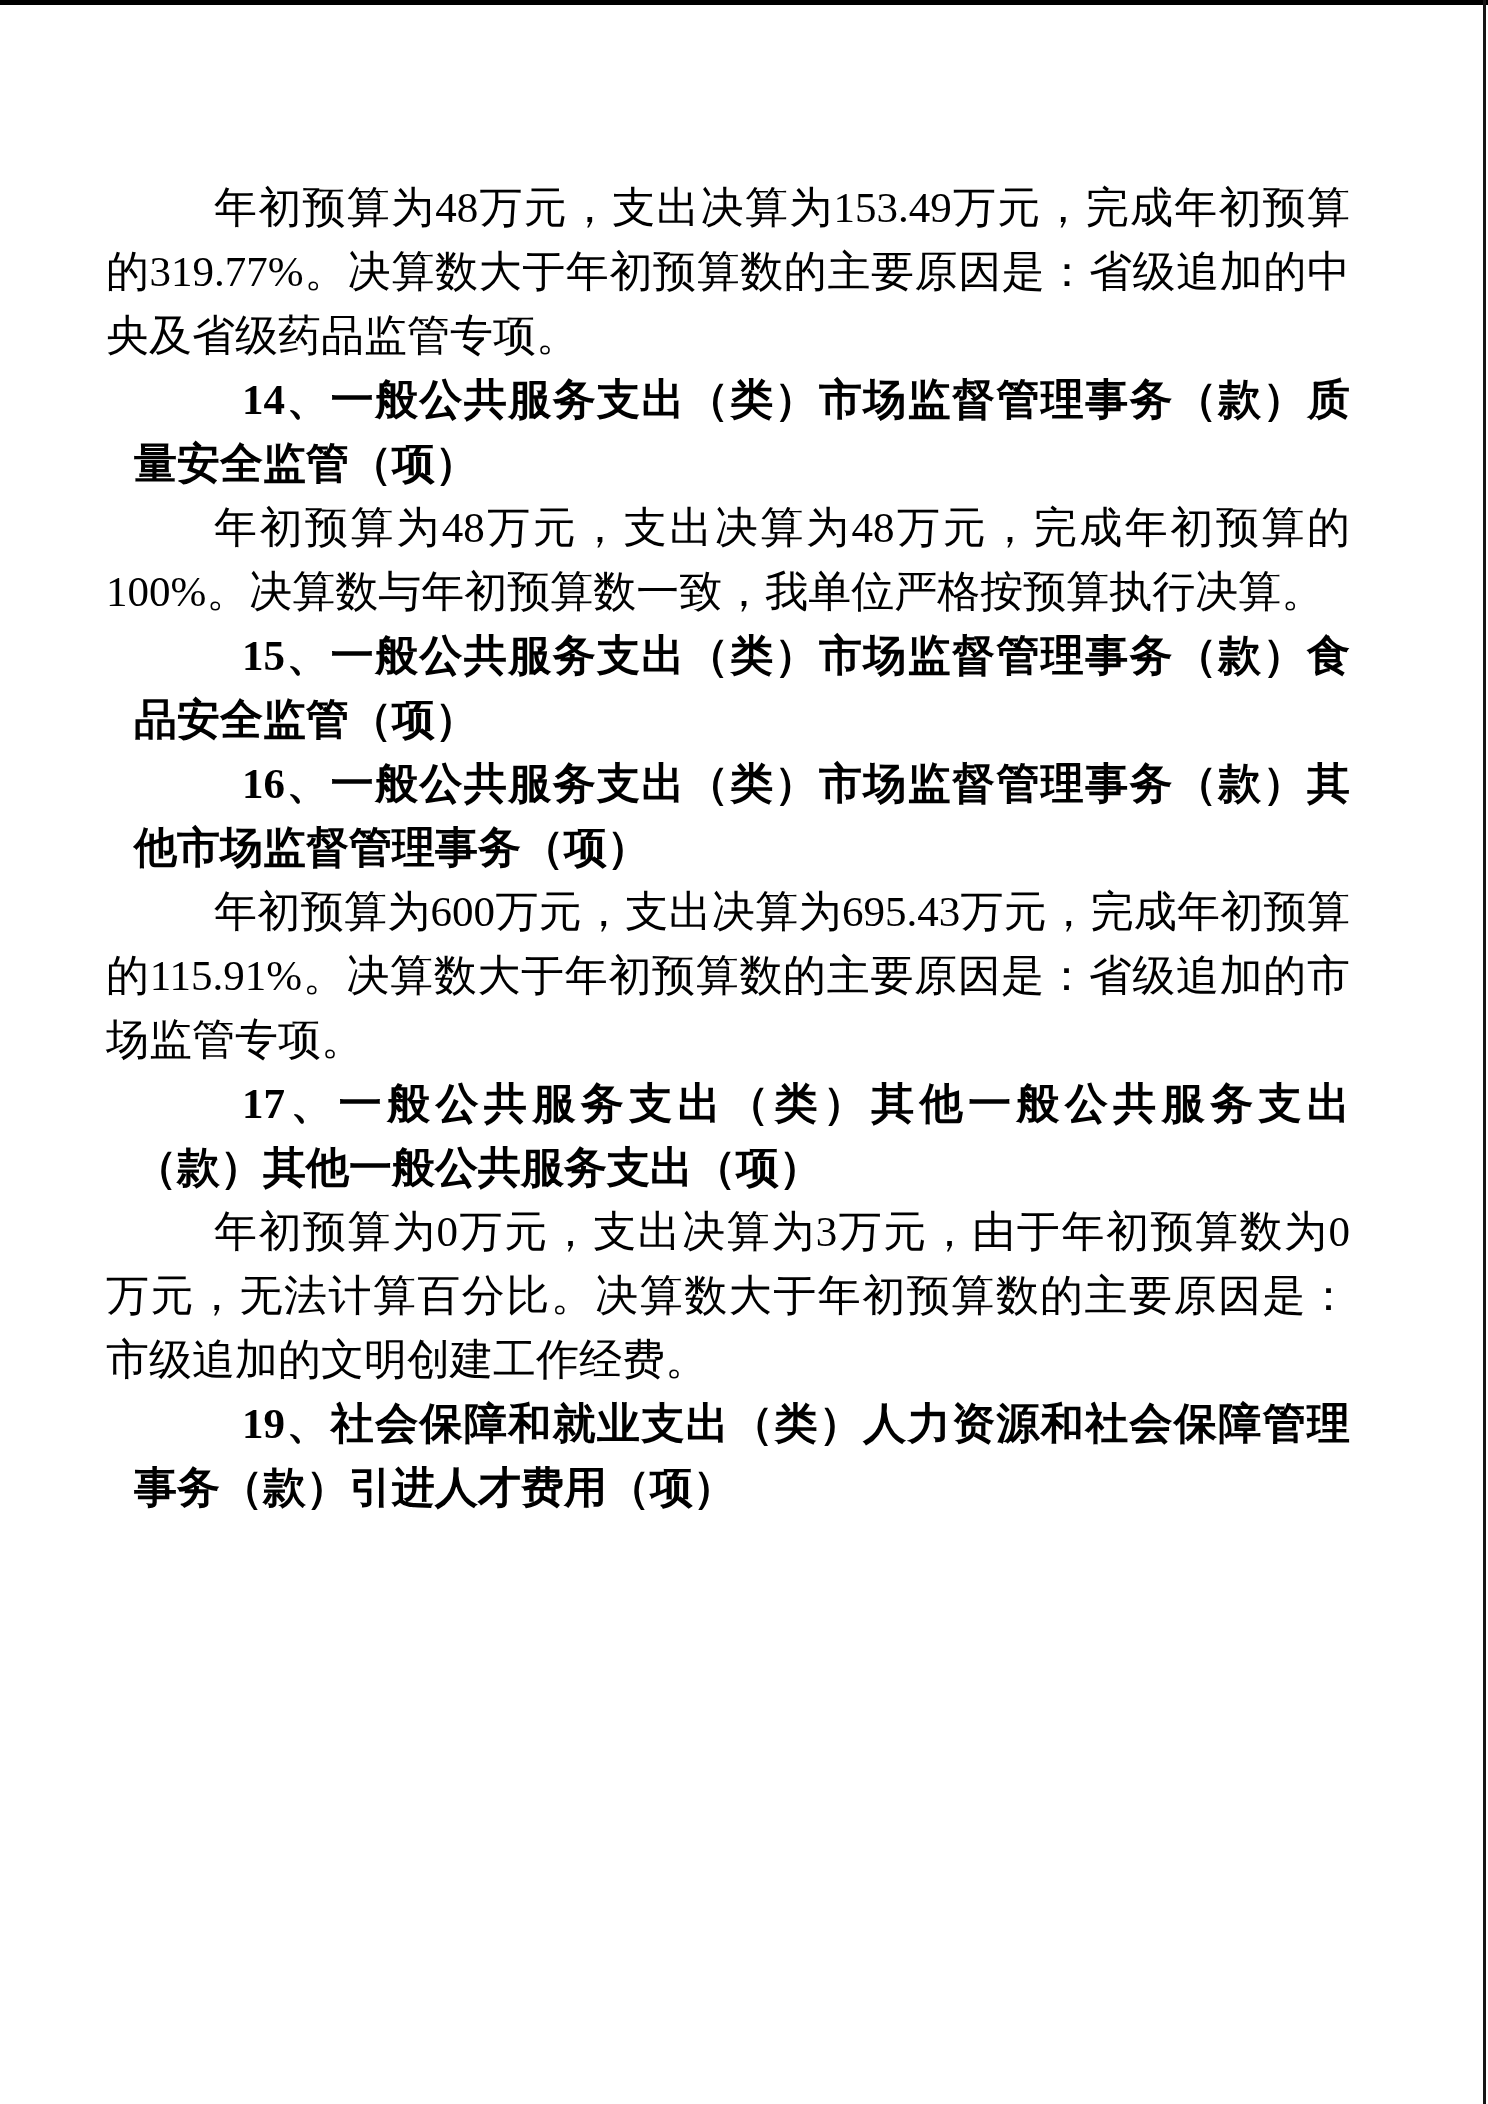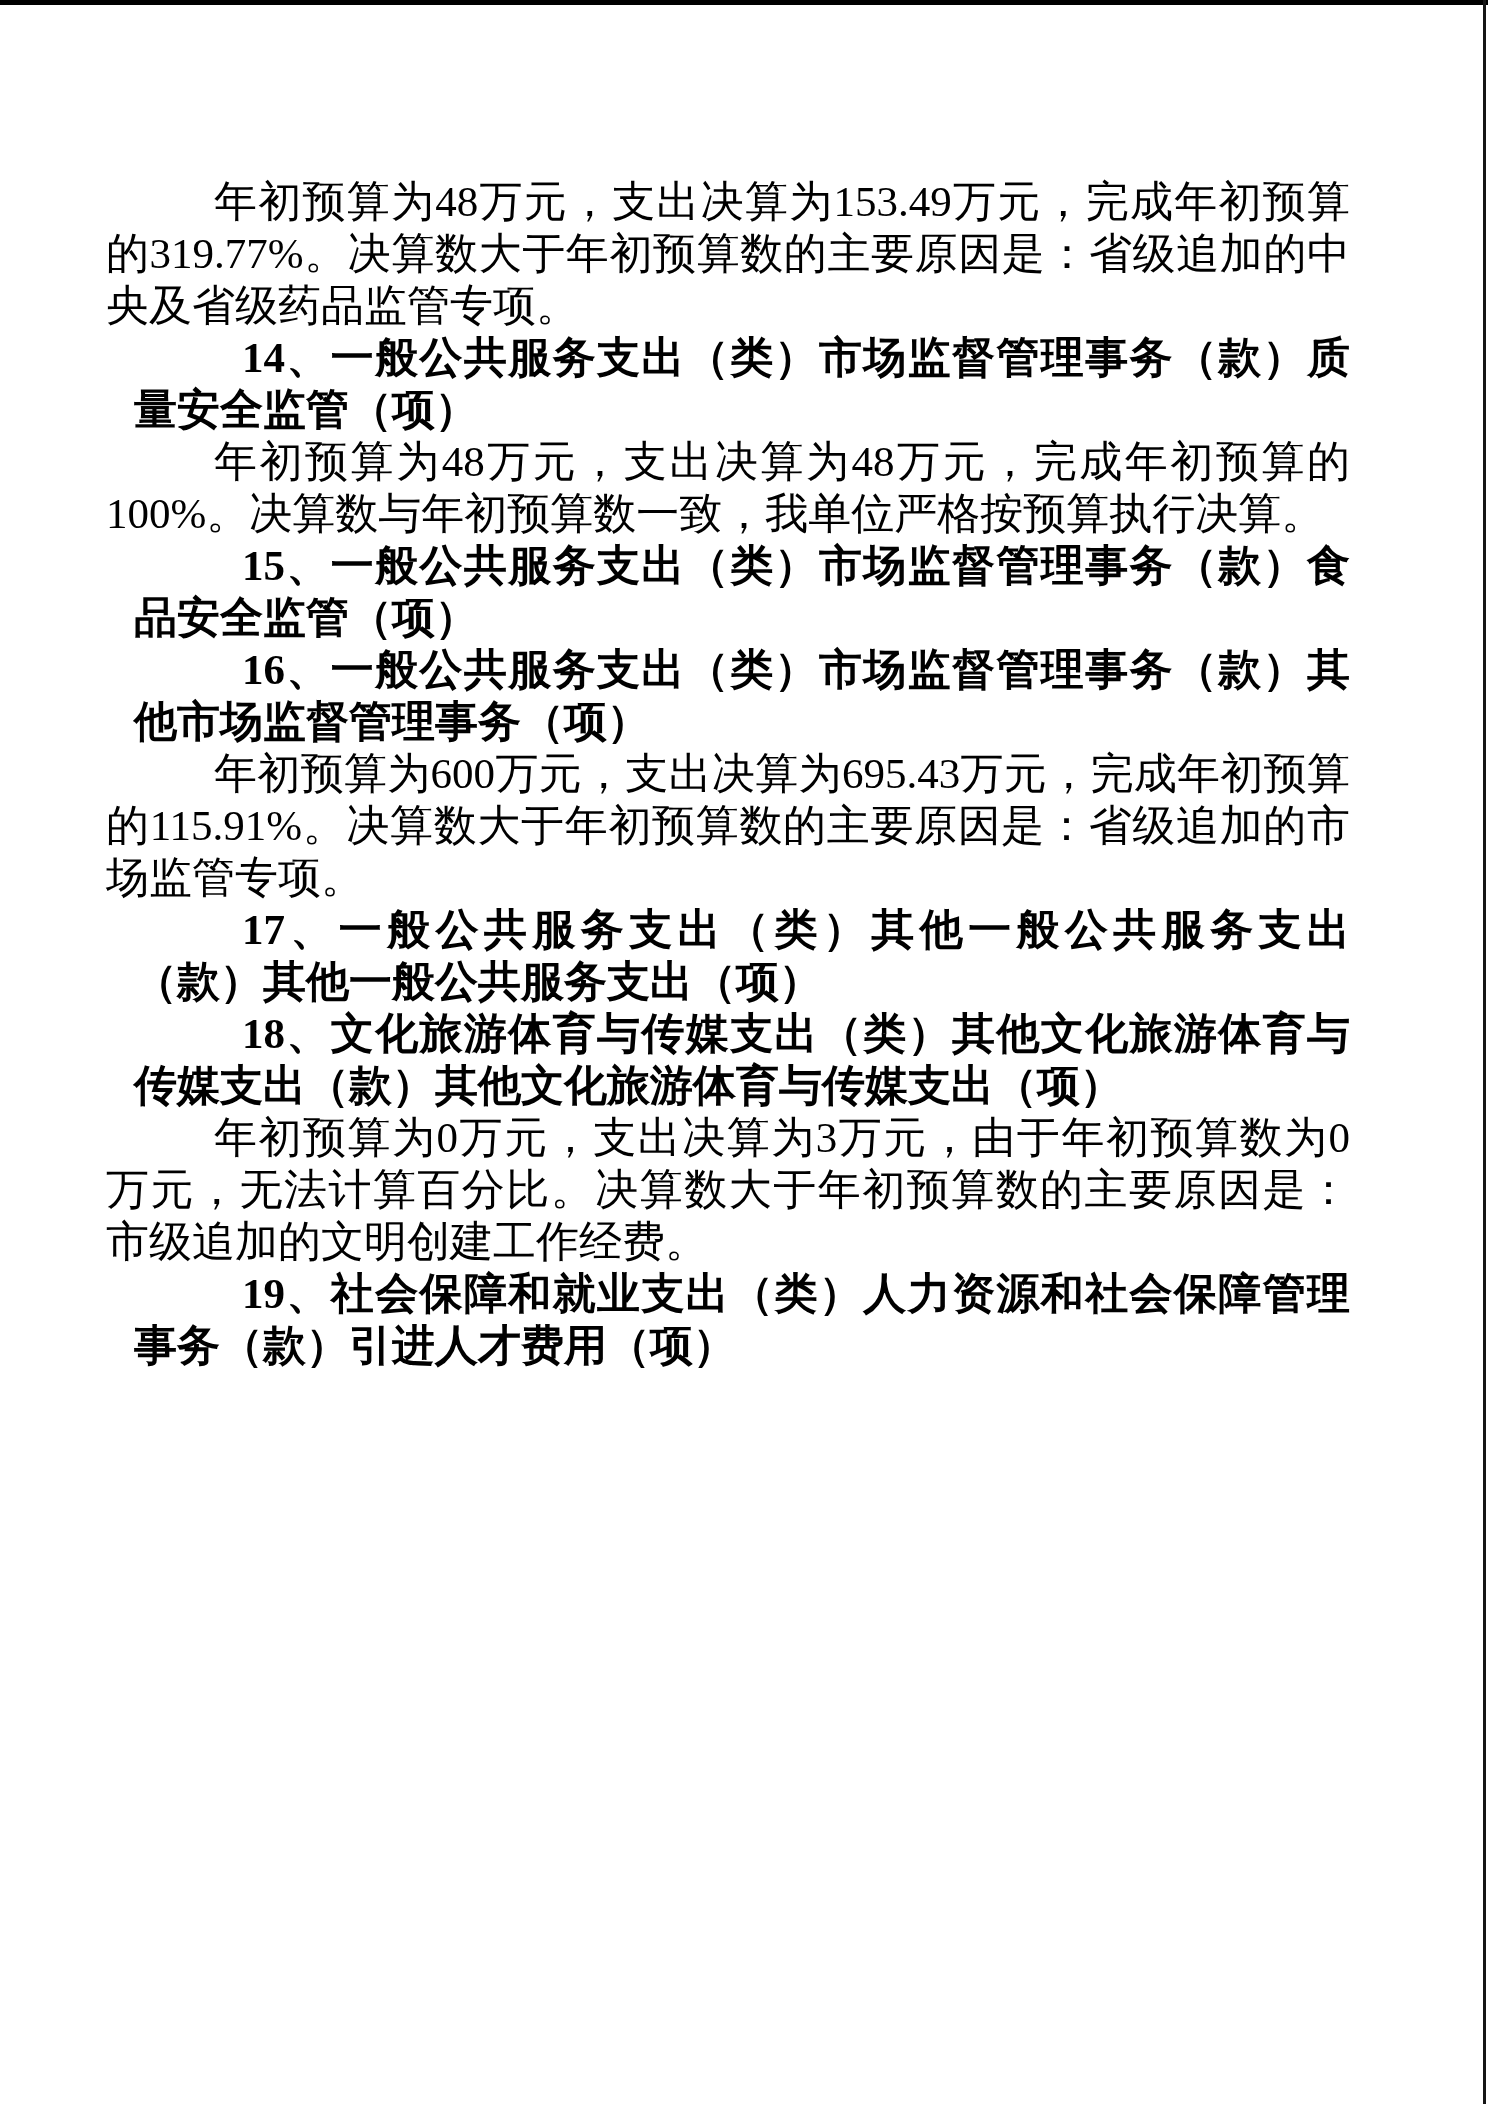--- a/index.html
+++ b/index.html
@@ -27,21 +27,21 @@
     position: absolute;
     left: 106px;
     top: 176px;
     width: 1244px;
     color: #000000;
   }
   .content p {
     margin: 0;
     padding: 0;
     font-size: 43px;
-    line-height: 52px;
+    line-height: 64px;
     text-align: justify;
     text-indent: 108px;
     word-break: normal;
   }
   .content p.heading {
     font-weight: bold;
     margin-left: 28px;
   }
 </style>
 </head>
@@ -51,17 +51,16 @@
   <div class="top-border"></div>
   <div class="right-border"></div>
   <div class="content">
       <p class="para">年初预算为48万元，支出决算为153.49万元，完成年初预算的319.77%。决算数大于年初预算数的主要原因是：省级追加的中央及省级药品监管专项。</p>
       <p class="heading">14、一般公共服务支出（类）市场监督管理事务（款）质量安全监管（项）</p>
       <p class="para">年初预算为48万元，支出决算为48万元，完成年初预算的100%。决算数与年初预算数一致，我单位严格按预算执行决算。</p>
       <p class="heading">15、一般公共服务支出（类）市场监督管理事务（款）食品安全监管（项）</p>
       <p class="heading">16、一般公共服务支出（类）市场监督管理事务（款）其他市场监督管理事务（项）</p>
       <p class="para">年初预算为600万元，支出决算为695.43万元，完成年初预算的115.91%。决算数大于年初预算数的主要原因是：省级追加的市场监管专项。</p>
       <p class="heading">17、一般公共服务支出（类）其他一般公共服务支出（款）其他一般公共服务支出（项）</p>
-      <p class="heading">18、文化旅游体育与传媒支出（类）其他文化旅游体育与传媒支出（款）其他文化旅游体育与传媒支出（项）</p>
       <p class="para">年初预算为0万元，支出决算为3万元，由于年初预算数为0万元，无法计算百分比。决算数大于年初预算数的主要原因是：市级追加的文明创建工作经费。</p>
       <p class="heading">19、社会保障和就业支出（类）人力资源和社会保障管理事务（款）引进人才费用（项）</p>
     </div>
 </div>
 
 </body></html>

